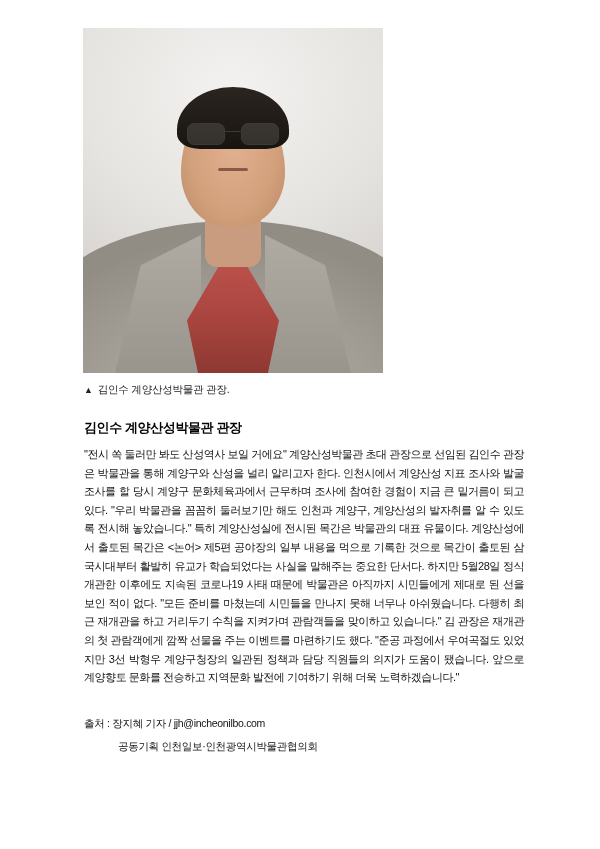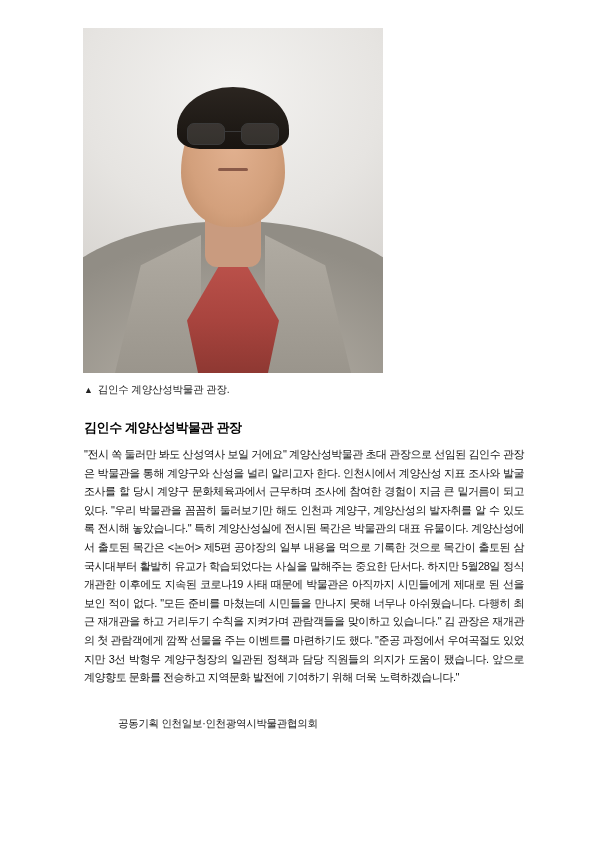--- a/index.html
+++ b/index.html
@@ -173,21 +173,21 @@
   }
 
   
   .footer {
     margin: 30px 0 0 6px;
     font-size: 10.5px;
     letter-spacing: -0.3px;
     color: #111;
   }
   .footer .line2 {
-    margin-top: 3px;
+    margin-top: 9px;
     padding-left: 34px;
   }
 </style>
 </head>
 <body>
 
 <div class="page">
 
   <div class="photo-wrap">
     <div class="photo">
@@ -207,16 +207,17 @@
 
   <div class="caption">
     <span class="tri">▲</span><span>김인수 계양산성박물관 관장.</span>
   </div>
 
   <div class="headline">김인수 계양산성박물관 관장</div>
 
   <div class="body-text">"전시 쏙 둘러만 봐도 산성역사 보일 거에요" 계양산성박물관 초대 관장으로 선임된 김인수 관장은 박물관을 통해 계양구와 산성을 널리 알리고자 한다. 인천시에서 계양산성 지표 조사와 발굴 조사를 할 당시 계양구 문화체육과에서 근무하며 조사에 참여한 경험이 지금 큰 밑거름이 되고 있다. "우리 박물관을 꼼꼼히 둘러보기만 해도 인천과 계양구, 계양산성의 발자취를 알 수 있도록 전시해 놓았습니다." 특히 계양산성실에 전시된 목간은 박물관의 대표 유물이다. 계양산성에서 출토된 목간은 &lt;논어&gt; 제5편 공야장의 일부 내용을 먹으로 기록한 것으로 목간이 출토된 삼국시대부터 활발히 유교가 학습되었다는 사실을 말해주는 중요한 단서다. 하지만 5월28일 정식 개관한 이후에도 지속된 코로나19 사태 때문에 박물관은 아직까지 시민들에게 제대로 된 선을 보인 적이 없다. "모든 준비를 마쳤는데 시민들을 만나지 못해 너무나 아쉬웠습니다. 다행히 최근 재개관을 하고 거리두기 수칙을 지켜가며 관람객들을 맞이하고 있습니다." 김 관장은 재개관의 첫 관람객에게 깜짝 선물을 주는 이벤트를 마련하기도 했다. "준공 과정에서 우여곡절도 있었지만 3선 박형우 계양구청장의 일관된 정책과 담당 직원들의 의지가 도움이 됐습니다. 앞으로 계양향토 문화를 전승하고 지역문화 발전에 기여하기 위해 더욱 노력하겠습니다."</div>
 
   <div class="footer">
+    <div class="line1">출처 : 장지혜 기자 /  jjh@incheonilbo.com</div>
     <div class="line2">공동기획  인천일보·인천광역시박물관협의회</div>
   </div>
 
 </div>
 
 </body></html>

